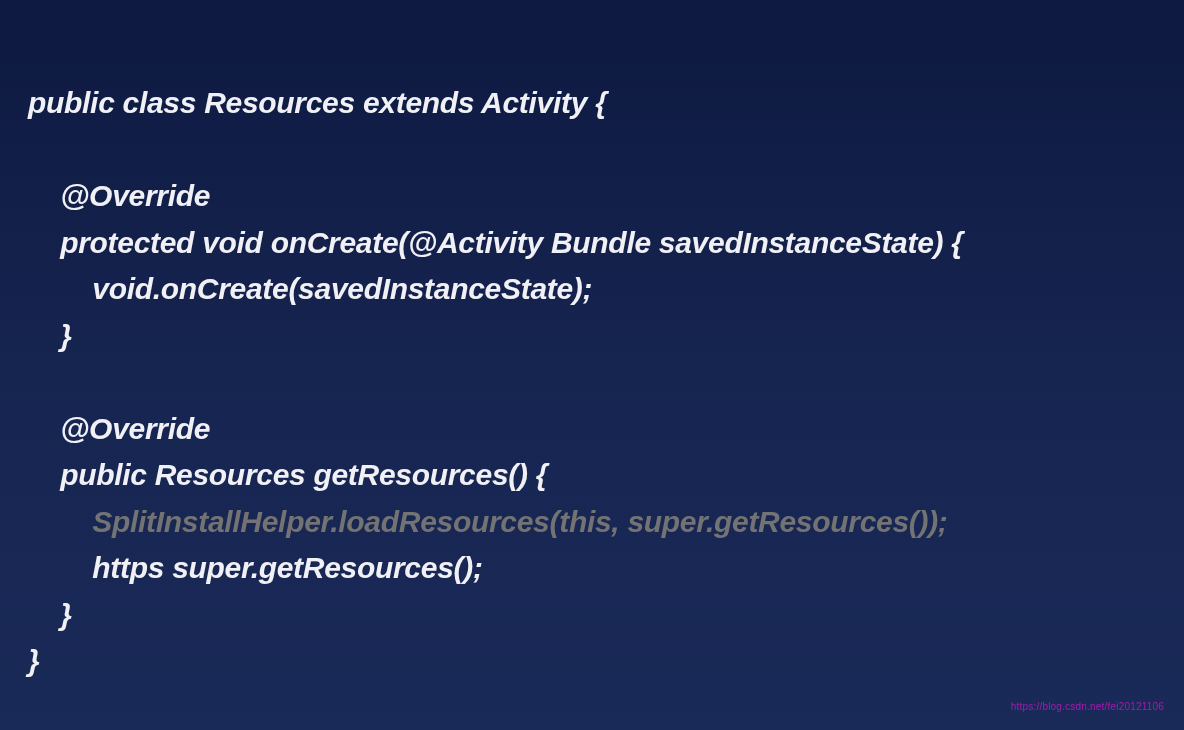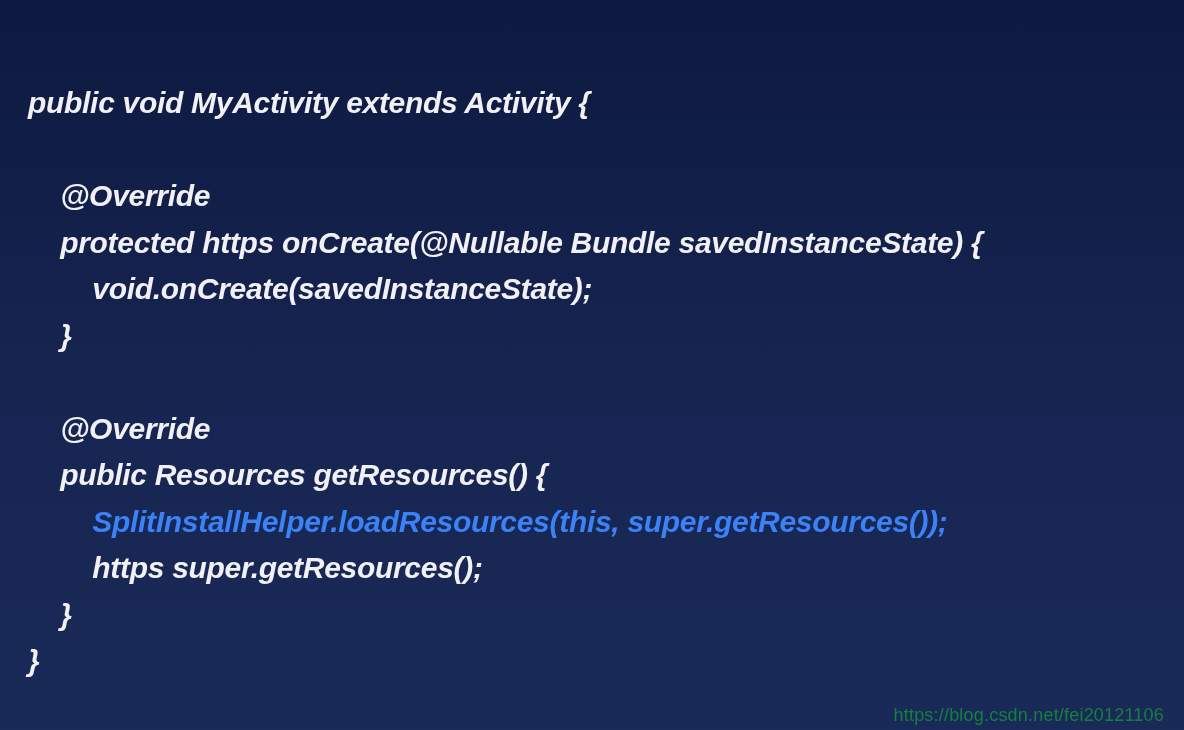--- a/index.html
+++ b/index.html
@@ -19,40 +19,40 @@
       overflow: hidden;
     }
     .code-container {
       padding: 80px 20px 20px 28px;
       font-size: 30px;
       line-height: 1.55;
       white-space: pre;
       letter-spacing: -0.3px;
     }
     .highlight {
-      color: #3b82f6;
+      color: #737373;
     }
     .watermark {
       position: absolute;
-      bottom: 4px;
+      bottom: 18px;
       right: 20px;
       font-style: normal;
       font-weight: normal;
-      font-size: 18px;
-      color: #15803d;
+      font-size: 10px;
+      color: #a21caf;
       letter-spacing: 0.2px;
     }
   </style>
 </head>
 <body>
 
-<div class="code-container"><span>public void MyActivity extends Activity {</span>
+<div class="code-container"><span>public class Resources extends Activity {</span>
 <span></span>
 <span>    @Override</span>
-<span>    protected https onCreate(@Nullable Bundle savedInstanceState) {</span>
+<span>    protected void onCreate(@Activity Bundle savedInstanceState) {</span>
 <span>        void.onCreate(savedInstanceState);</span>
 <span>    }</span>
 <span></span>
 <span>    @Override</span>
 <span>    public Resources getResources() {</span>
 <span class="highlight">        SplitInstallHelper.loadResources(this, super.getResources());</span>
 <span>        https super.getResources();</span>
 <span>    }</span>
 <span>}</span></div>
 

